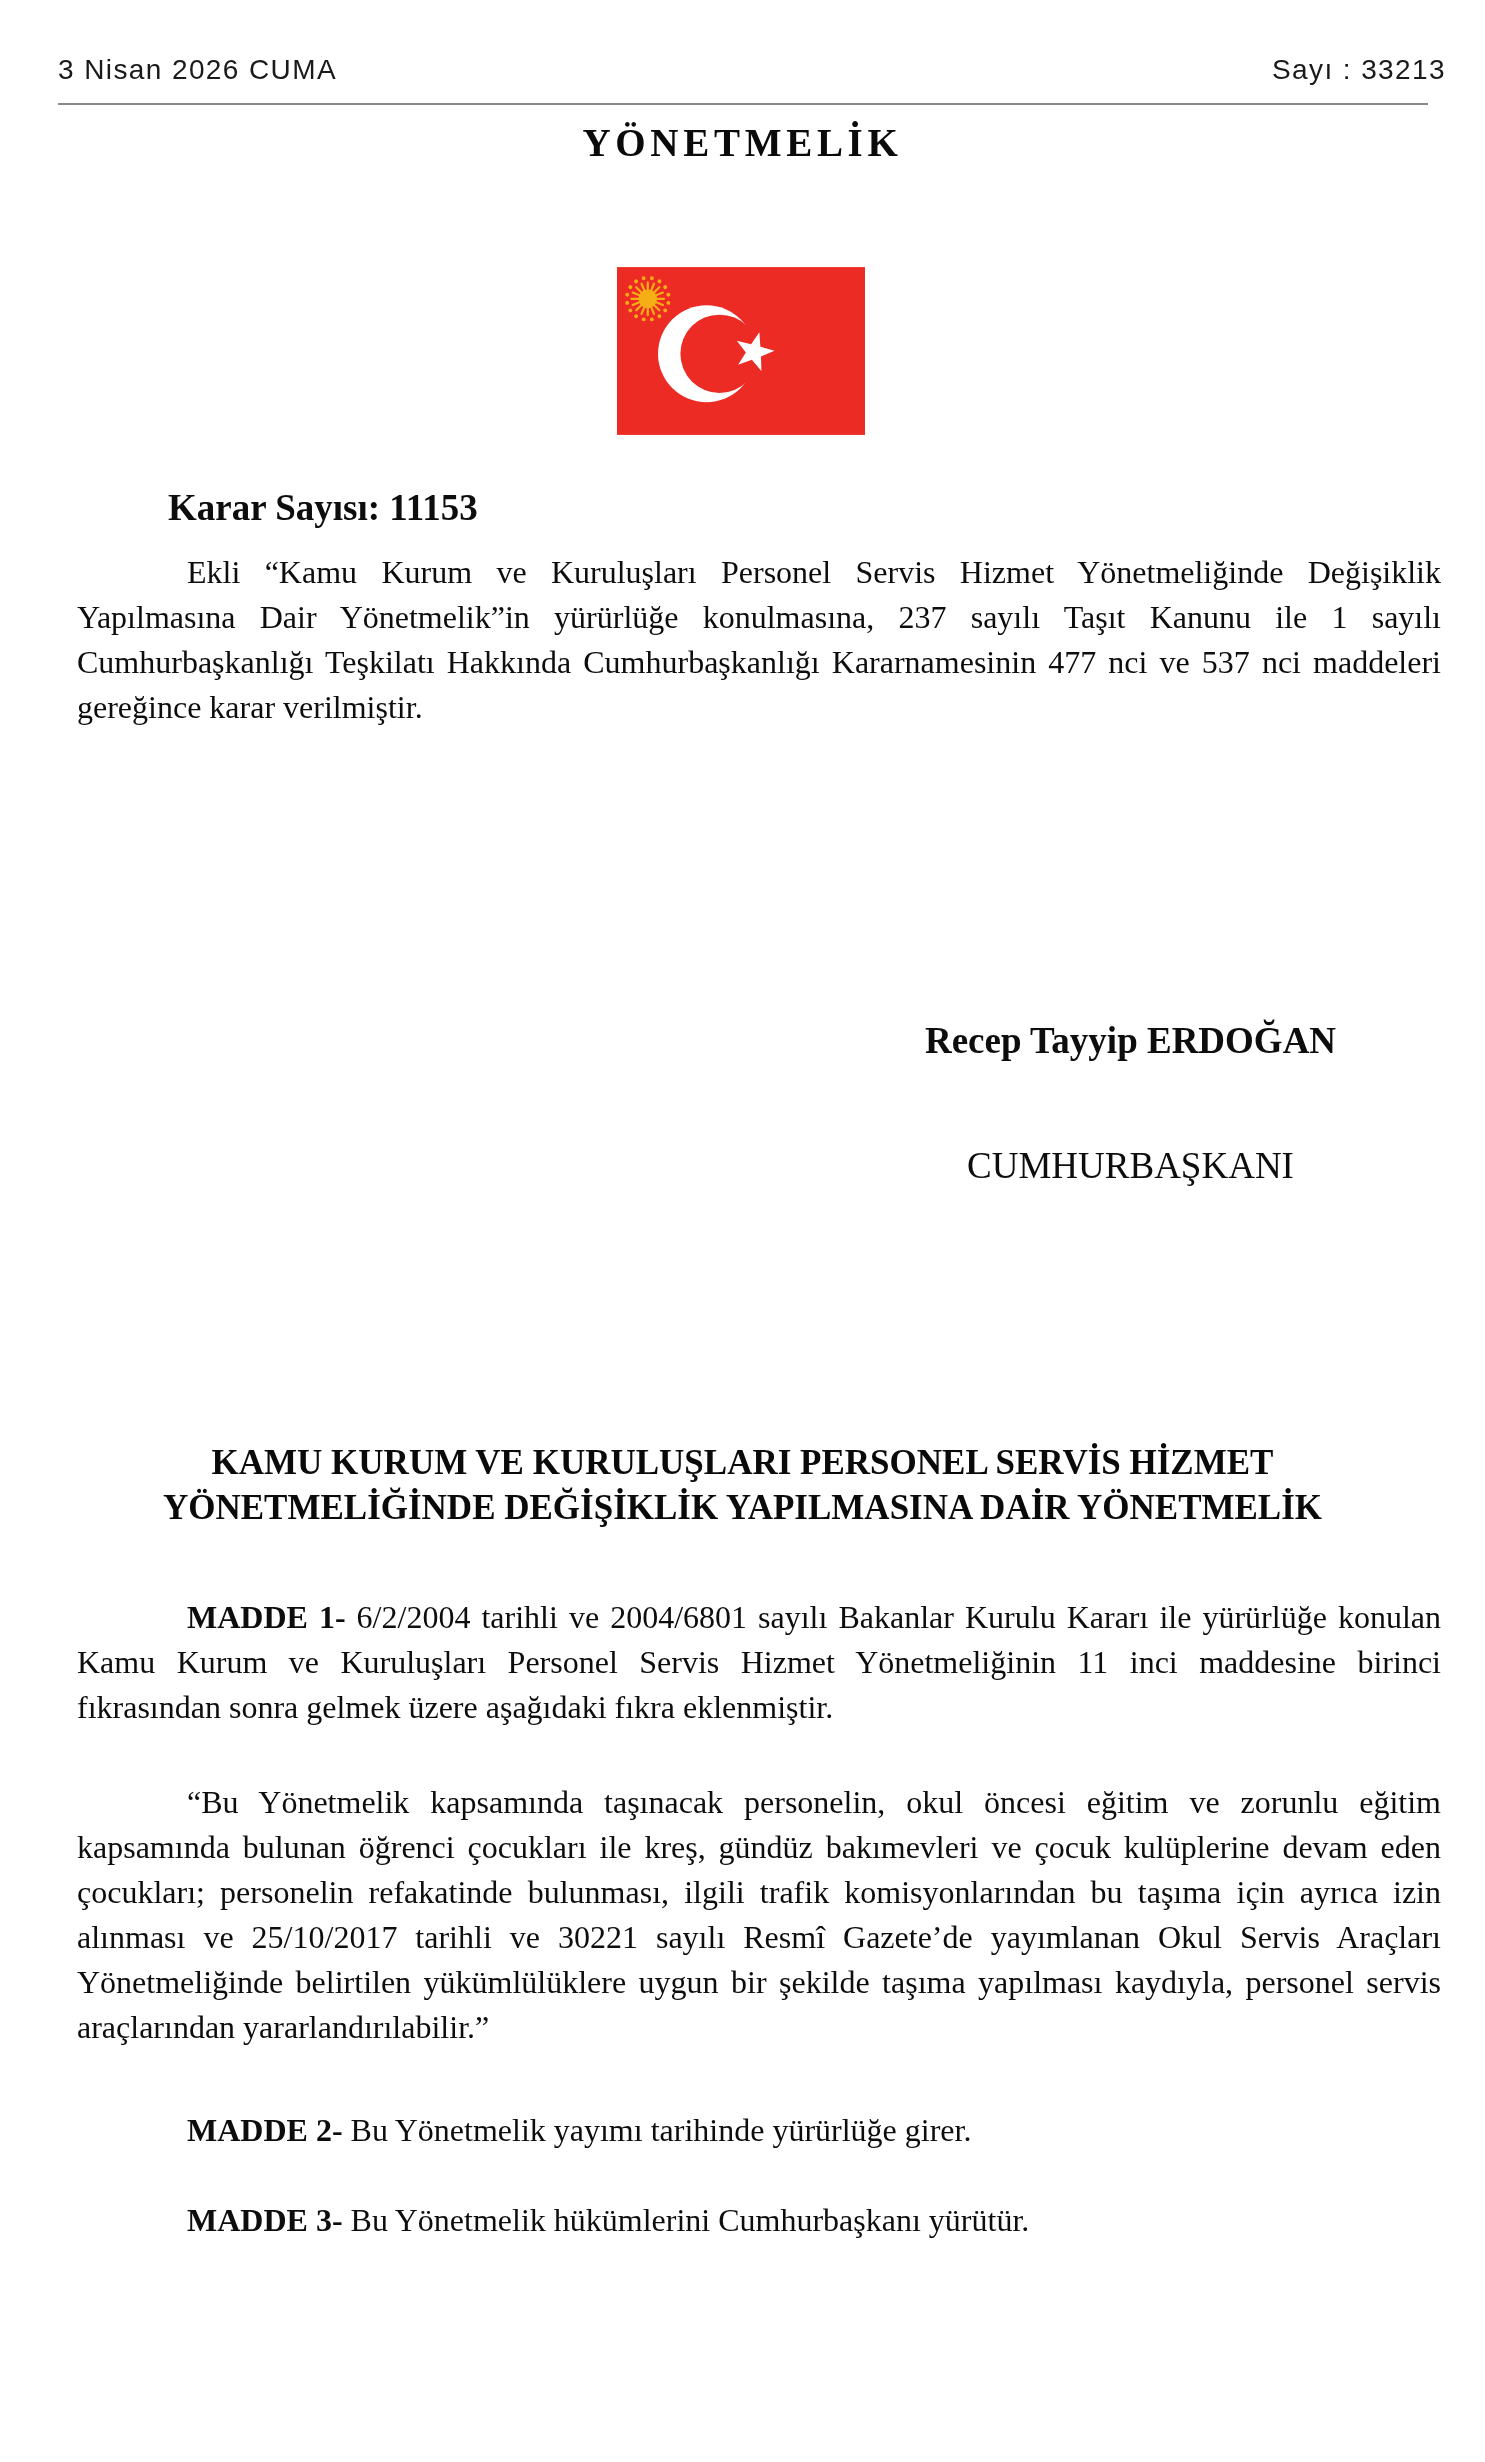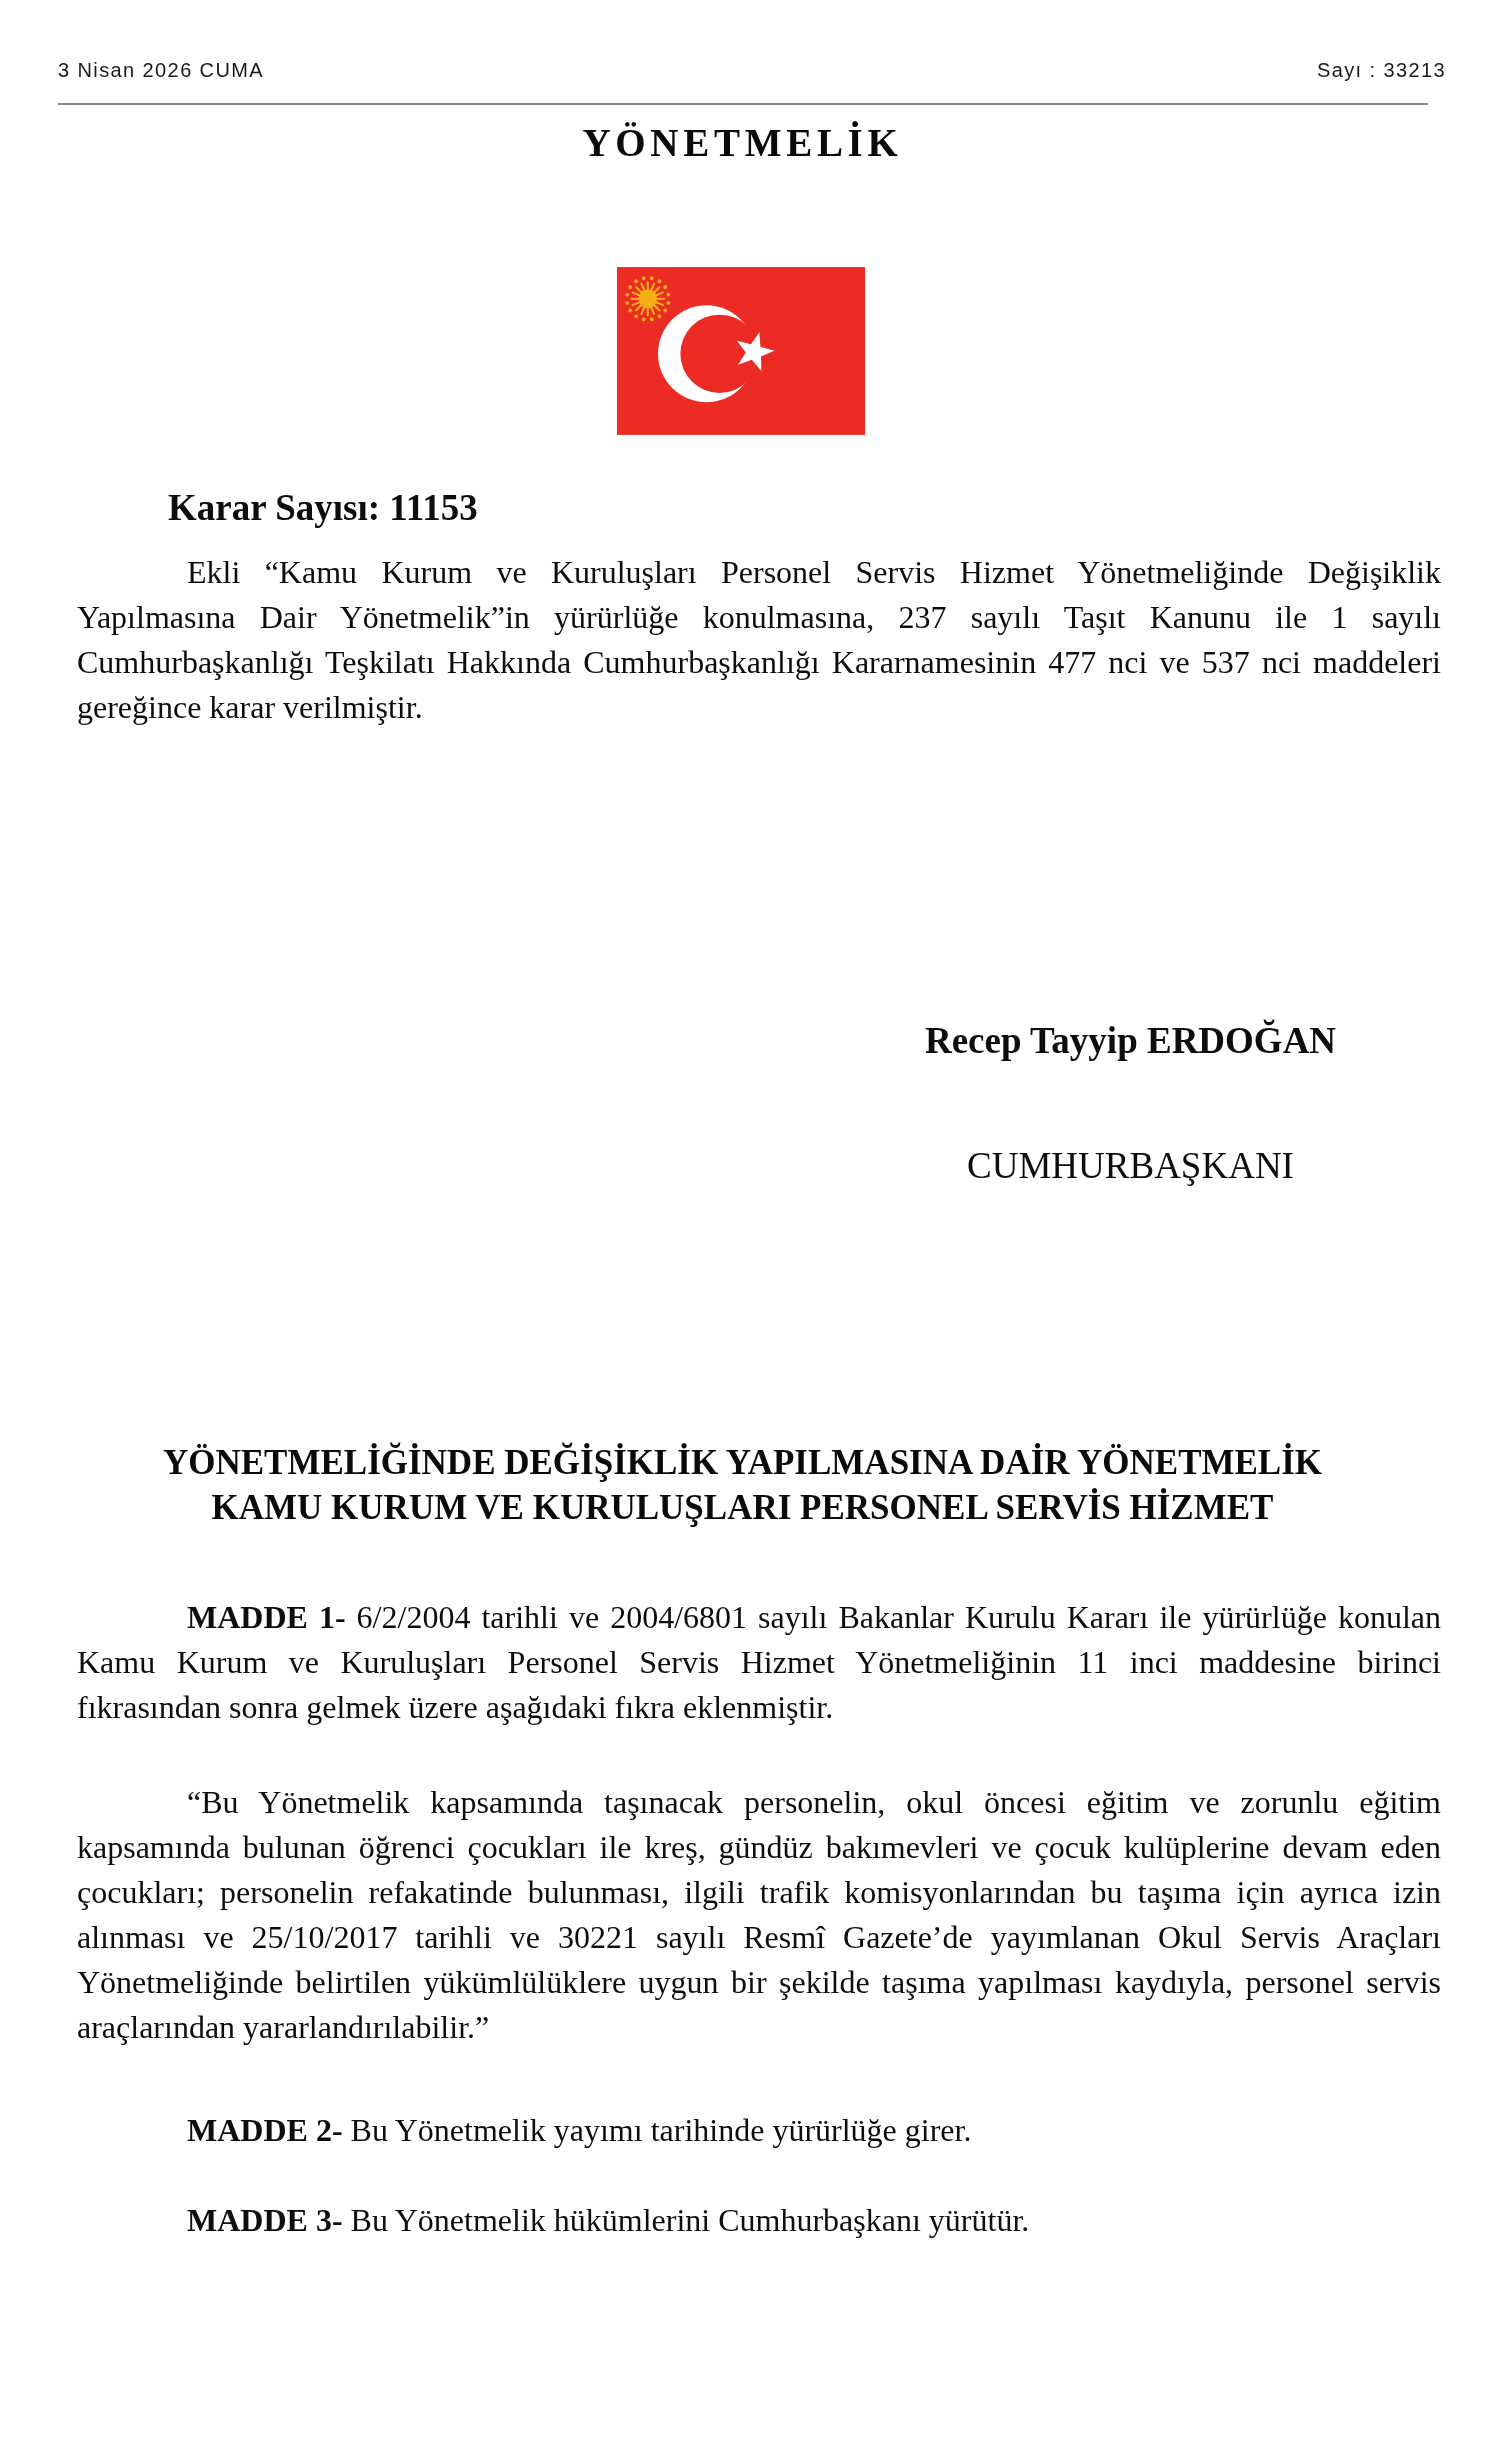--- a/index.html
+++ b/index.html
@@ -5,21 +5,21 @@
   html,body{margin:0;padding:0;background:#ffffff;}
   .page{
     position:relative;width:1485px;height:2462px;background:#ffffff;
     font-family:"Liberation Serif","DejaVu Serif",serif;color:#0d0d0d;
     overflow:hidden;
   }
   .abs{position:absolute;}
   
   .hdr-side{
     font-family:"Liberation Sans","DejaVu Sans",sans-serif;
-    font-size:20px;line-height:34px;letter-spacing:1.4px;color:#1a1a1a;
+    font-size:28px;line-height:34px;letter-spacing:1.4px;color:#1a1a1a;
   }
   .hdr-date{left:58px;top:53px;}
   .hdr-issue{right:39px;top:53px;}
   .masthead{
     left:0;top:36px;width:100%;text-align:center;
     font-size:45px;line-height:52px;font-weight:bold;letter-spacing:2.8px;
     color:#b11217;
   }
   .rule{left:58px;top:103px;width:1370px;height:1.9px;background:#8a8a8a;}
   .section-heading{
@@ -119,22 +119,22 @@
 
   <div class="abs karar">Karar Sayısı: 11153</div>
 
   <p class="body-para" style="top:534px">Ekli “Kamu Kurum ve Kuruluşları Personel Servis Hizmet Yönetmeliğinde Değişiklik Yapılmasına Dair Yönetmelik”in yürürlüğe konulmasına, 237 sayılı Taşıt Kanunu ile 1 sayılı Cumhurbaşkanlığı Teşkilatı Hakkında Cumhurbaşkanlığı Kararnamesinin 477 nci ve 537 nci maddeleri gereğince karar verilmiştir.</p>
 
 
   <div class="abs sig sig-name">Recep Tayyip ERDOĞAN</div>
   <div class="abs sig sig-title">CUMHURBAŞKANI</div>
 
   <div class="abs reg-title">
+    <div>KAMU KURUM VE KURULUŞLARI PERSONEL SERVİS HİZMET</div>
     <div>YÖNETMELİĞİNDE DEĞİŞİKLİK YAPILMASINA DAİR YÖNETMELİK</div>
-    <div>KAMU KURUM VE KURULUŞLARI PERSONEL SERVİS HİZMET</div>
   </div>
 
   <p class="body-para" style="top:1579px"><b class="art-label">MADDE 1-</b><span> 6/2/2004 tarihli ve 2004/6801 sayılı Bakanlar Kurulu Kararı ile yürürlüğe konulan Kamu Kurum ve Kuruluşları Personel Servis Hizmet Yönetmeliğinin 11 inci maddesine birinci fıkrasından sonra gelmek üzere aşağıdaki fıkra eklenmiştir.</span></p>
 
   <p class="body-para" style="top:1764px">“Bu Yönetmelik kapsamında taşınacak personelin, okul öncesi eğitim ve zorunlu eğitim kapsamında bulunan öğrenci çocukları ile kreş, gündüz bakımevleri ve çocuk kulüplerine devam eden çocukları; personelin refakatinde bulunması, ilgili trafik komisyonlarından bu taşıma için ayrıca izin alınması ve 25/10/2017 tarihli ve 30221 sayılı Resmî Gazete’de yayımlanan Okul Servis Araçları Yönetmeliğinde belirtilen yükümlülüklere uygun bir şekilde taşıma yapılması kaydıyla, personel servis araçlarından yararlandırılabilir.”</p>
 
   <p class="body-para" style="top:2092px"><b class="art-label">MADDE 2-</b><span> Bu Yönetmelik yayımı tarihinde yürürlüğe girer.</span></p>
 
   <p class="body-para" style="top:2182px"><b class="art-label">MADDE 3-</b><span> Bu Yönetmelik hükümlerini Cumhurbaşkanı yürütür.</span></p>
 

